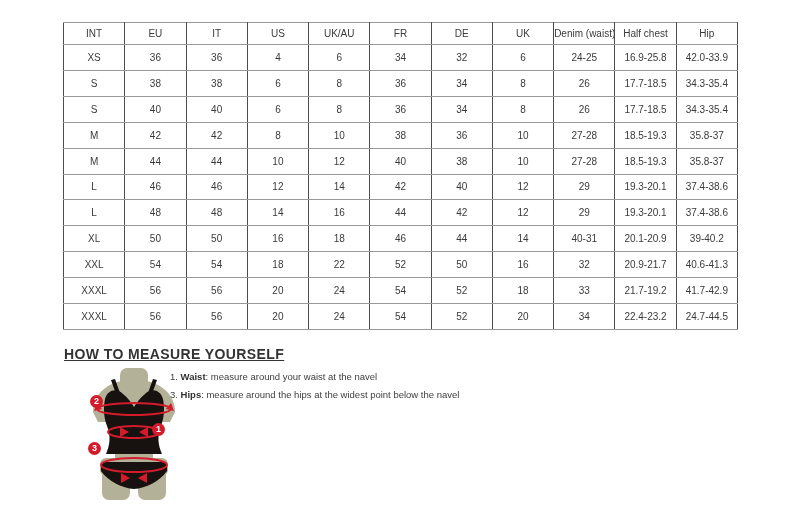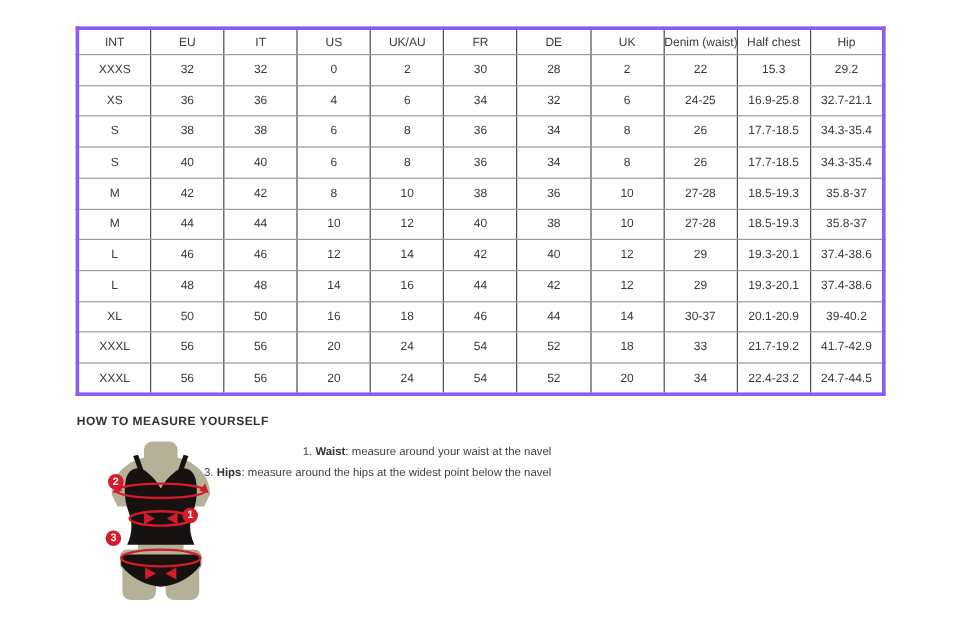--- a/index.html
+++ b/index.html
@@ -39,37 +39,38 @@
     font-size:10px;
     font-weight:400;
     text-align:center;
     vertical-align:middle;
     color:var(--text);
     padding:0;
     height:22px;
     white-space:nowrap;
     overflow:hidden;
   }
-  table.size-chart{border:3px solid #8b5cf6;}
+  table.size-chart{border:1px solid #8b5cf6;}
   
   .measure-title{
     position:absolute;
     left:64px; top:346px;
-    font-size:10px;
+    font-size:14px;
     font-weight:700;
     letter-spacing:.4px;
     color:#333333;
+    text-decoration:underline;
   }
   .steps{
     position:absolute;
     left:170px; top:371px;
     font-size:9.5px;
     color:#404040;
   }
-  .step{margin-bottom:6px;line-height:12px;text-align:right;}
+  .step{margin-bottom:6px;line-height:12px;}
   .step b{font-weight:700;color:#333333;}
   
   .figure{
     position:absolute;
     left:70px; top:366px;
     width:130px; height:134px;
   }
   .figure svg{position:absolute;left:0;top:0;}
   .badge{
     position:absolute;
@@ -101,44 +102,31 @@
           <th>FR</th>
           <th>DE</th>
           <th>UK</th>
           <th>Denim (waist)</th>
           <th>Half chest</th>
           <th>Hip</th>
         </tr>
       </thead>
     <tbody>
         <tr>
-          <td>XXXS</td>
-          <td>32</td>
-          <td>32</td>
-          <td>0</td>
-          <td>2</td>
-          <td>30</td>
-          <td>28</td>
-          <td>2</td>
-          <td>22</td>
-          <td>15.3</td>
-          <td>29.2</td>
-        </tr>
-        <tr>
           <td>XS</td>
           <td>36</td>
           <td>36</td>
           <td>4</td>
           <td>6</td>
           <td>34</td>
           <td>32</td>
           <td>6</td>
           <td>24-25</td>
           <td>16.9-25.8</td>
-          <td>32.7-21.1</td>
+          <td>42.0-33.9</td>
         </tr>
         <tr>
           <td>S</td>
           <td>38</td>
           <td>38</td>
           <td>6</td>
           <td>8</td>
           <td>36</td>
           <td>34</td>
           <td>8</td>
@@ -213,23 +201,36 @@
         </tr>
         <tr>
           <td>XL</td>
           <td>50</td>
           <td>50</td>
           <td>16</td>
           <td>18</td>
           <td>46</td>
           <td>44</td>
           <td>14</td>
-          <td>30-37</td>
+          <td>40-31</td>
           <td>20.1-20.9</td>
           <td>39-40.2</td>
+        </tr>
+        <tr>
+          <td>XXL</td>
+          <td>54</td>
+          <td>54</td>
+          <td>18</td>
+          <td>22</td>
+          <td>52</td>
+          <td>50</td>
+          <td>16</td>
+          <td>32</td>
+          <td>20.9-21.7</td>
+          <td>40.6-41.3</td>
         </tr>
         <tr>
           <td>XXXL</td>
           <td>56</td>
           <td>56</td>
           <td>20</td>
           <td>24</td>
           <td>54</td>
           <td>52</td>
           <td>18</td>

